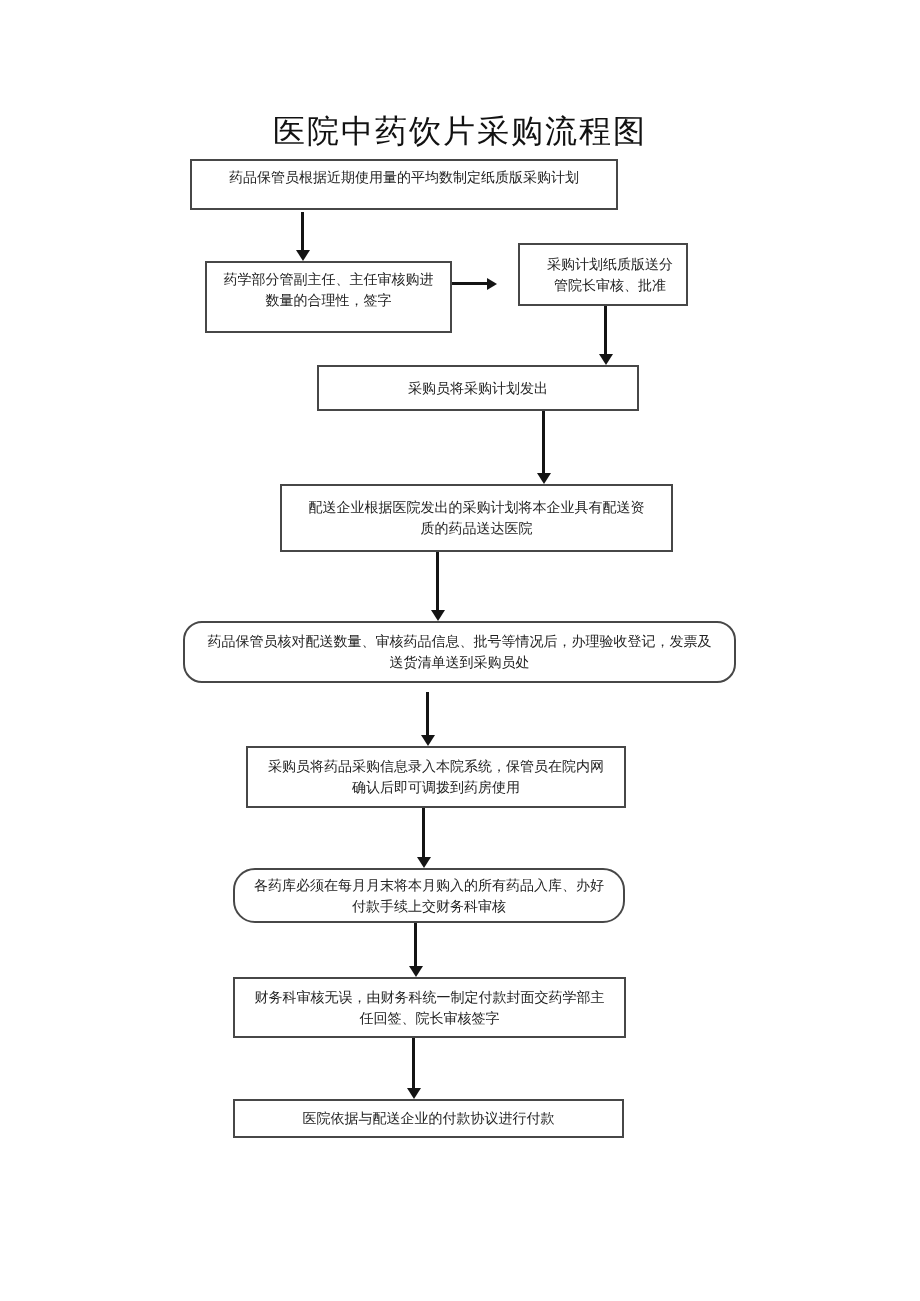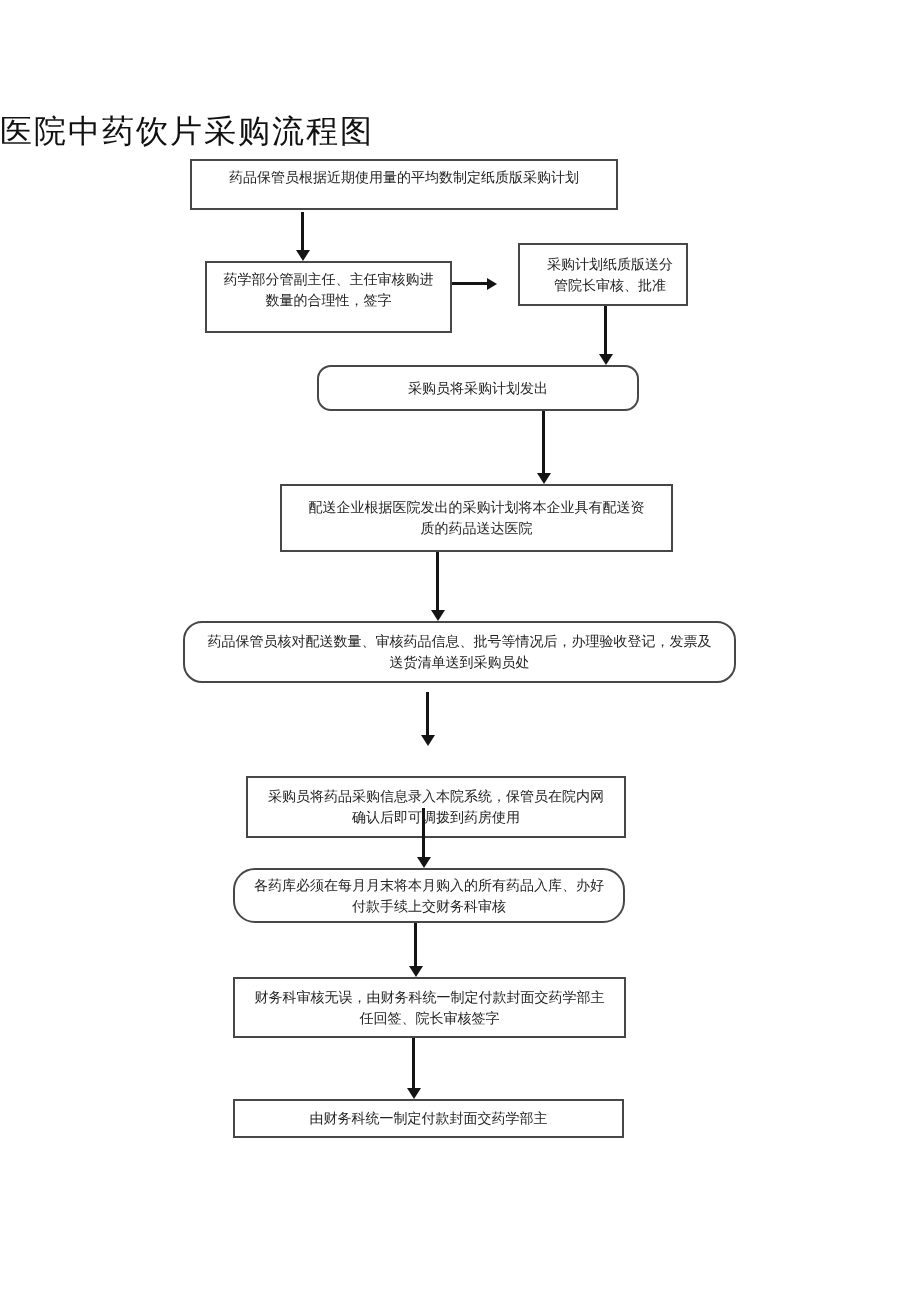--- a/index.html
+++ b/index.html
@@ -15,20 +15,21 @@
     font-family: "Liberation Serif", "DejaVu Serif", serif;
     color: #1a1a1a;
     overflow: hidden;
   }
   .title {
     position: absolute;
     top: 110px;
     left: 0;
     width: 100%;
     margin: 0;
+    text-align: center;
     font-size: 32px;
     font-weight: 400;
     letter-spacing: 2px;
     color: #111111;
   }
   .node {
     position: absolute;
     box-sizing: border-box;
     border: 2px solid #474747;
     background: #ffffff;
@@ -98,51 +99,51 @@
   <div class="node top-align" style="left:205px; top:261px; width:247px; height:72px;">
     <span class="node-text">药学部分管副主任、主任审核购进
 数量的合理性，签字</span>
   </div>
 
   <div class="node" style="left:518px; top:243px; width:170px; height:63px;padding-left:19px;">
     <span class="node-text">采购计划纸质版送分
 管院长审核、批准</span>
   </div>
 
-  <div class="node" style="left:317px; top:365px; width:322px; height:46px;border-radius:14px;">
+  <div class="node" style="left:317px; top:365px; width:322px; height:46px;">
     <span class="node-text">采购员将采购计划发出</span>
   </div>
 
   <div class="node" style="left:280px; top:484px; width:393px; height:68px;">
     <span class="node-text">配送企业根据医院发出的采购计划将本企业具有配送资
 质的药品送达医院</span>
   </div>
 
   <div class="node" style="left:183px; top:621px; width:553px; height:62px;border-radius:19px;">
     <span class="node-text">药品保管员核对配送数量、审核药品信息、批号等情况后，办理验收登记，发票及
 送货清单送到采购员处</span>
   </div>
 
-  <div class="node" style="left:246px; top:776px; width:380px; height:62px;">
+  <div class="node" style="left:246px; top:746px; width:380px; height:62px;">
     <span class="node-text">采购员将药品采购信息录入本院系统，保管员在院内网
 确认后即可调拨到药房使用</span>
   </div>
 
   <div class="node" style="left:233px; top:868px; width:392px; height:55px;border-radius:22px;">
     <span class="node-text">各药库必须在每月月末将本月购入的所有药品入库、办好
 付款手续上交财务科审核</span>
   </div>
 
   <div class="node" style="left:233px; top:977px; width:393px; height:61px;">
     <span class="node-text">财务科审核无误，由财务科统一制定付款封面交药学部主
 任回签、院长审核签字</span>
   </div>
 
   <div class="node" style="left:233px; top:1099px; width:391px; height:39px;">
-    <span class="node-text">由财务科统一制定付款封面交药学部主</span>
+    <span class="node-text">医院依据与配送企业的付款协议进行付款</span>
   </div>
 
   <div class="arrow-v" style="left:301px; top:212px; height:38px;"></div>
 
   <div class="arrow-h" style="left:452px; top:282px; width:35px;"></div>
 
   <div class="arrow-v" style="left:604px; top:306px; height:48px;"></div>
 
   <div class="arrow-v" style="left:542px; top:411px; height:62px;"></div>
 

